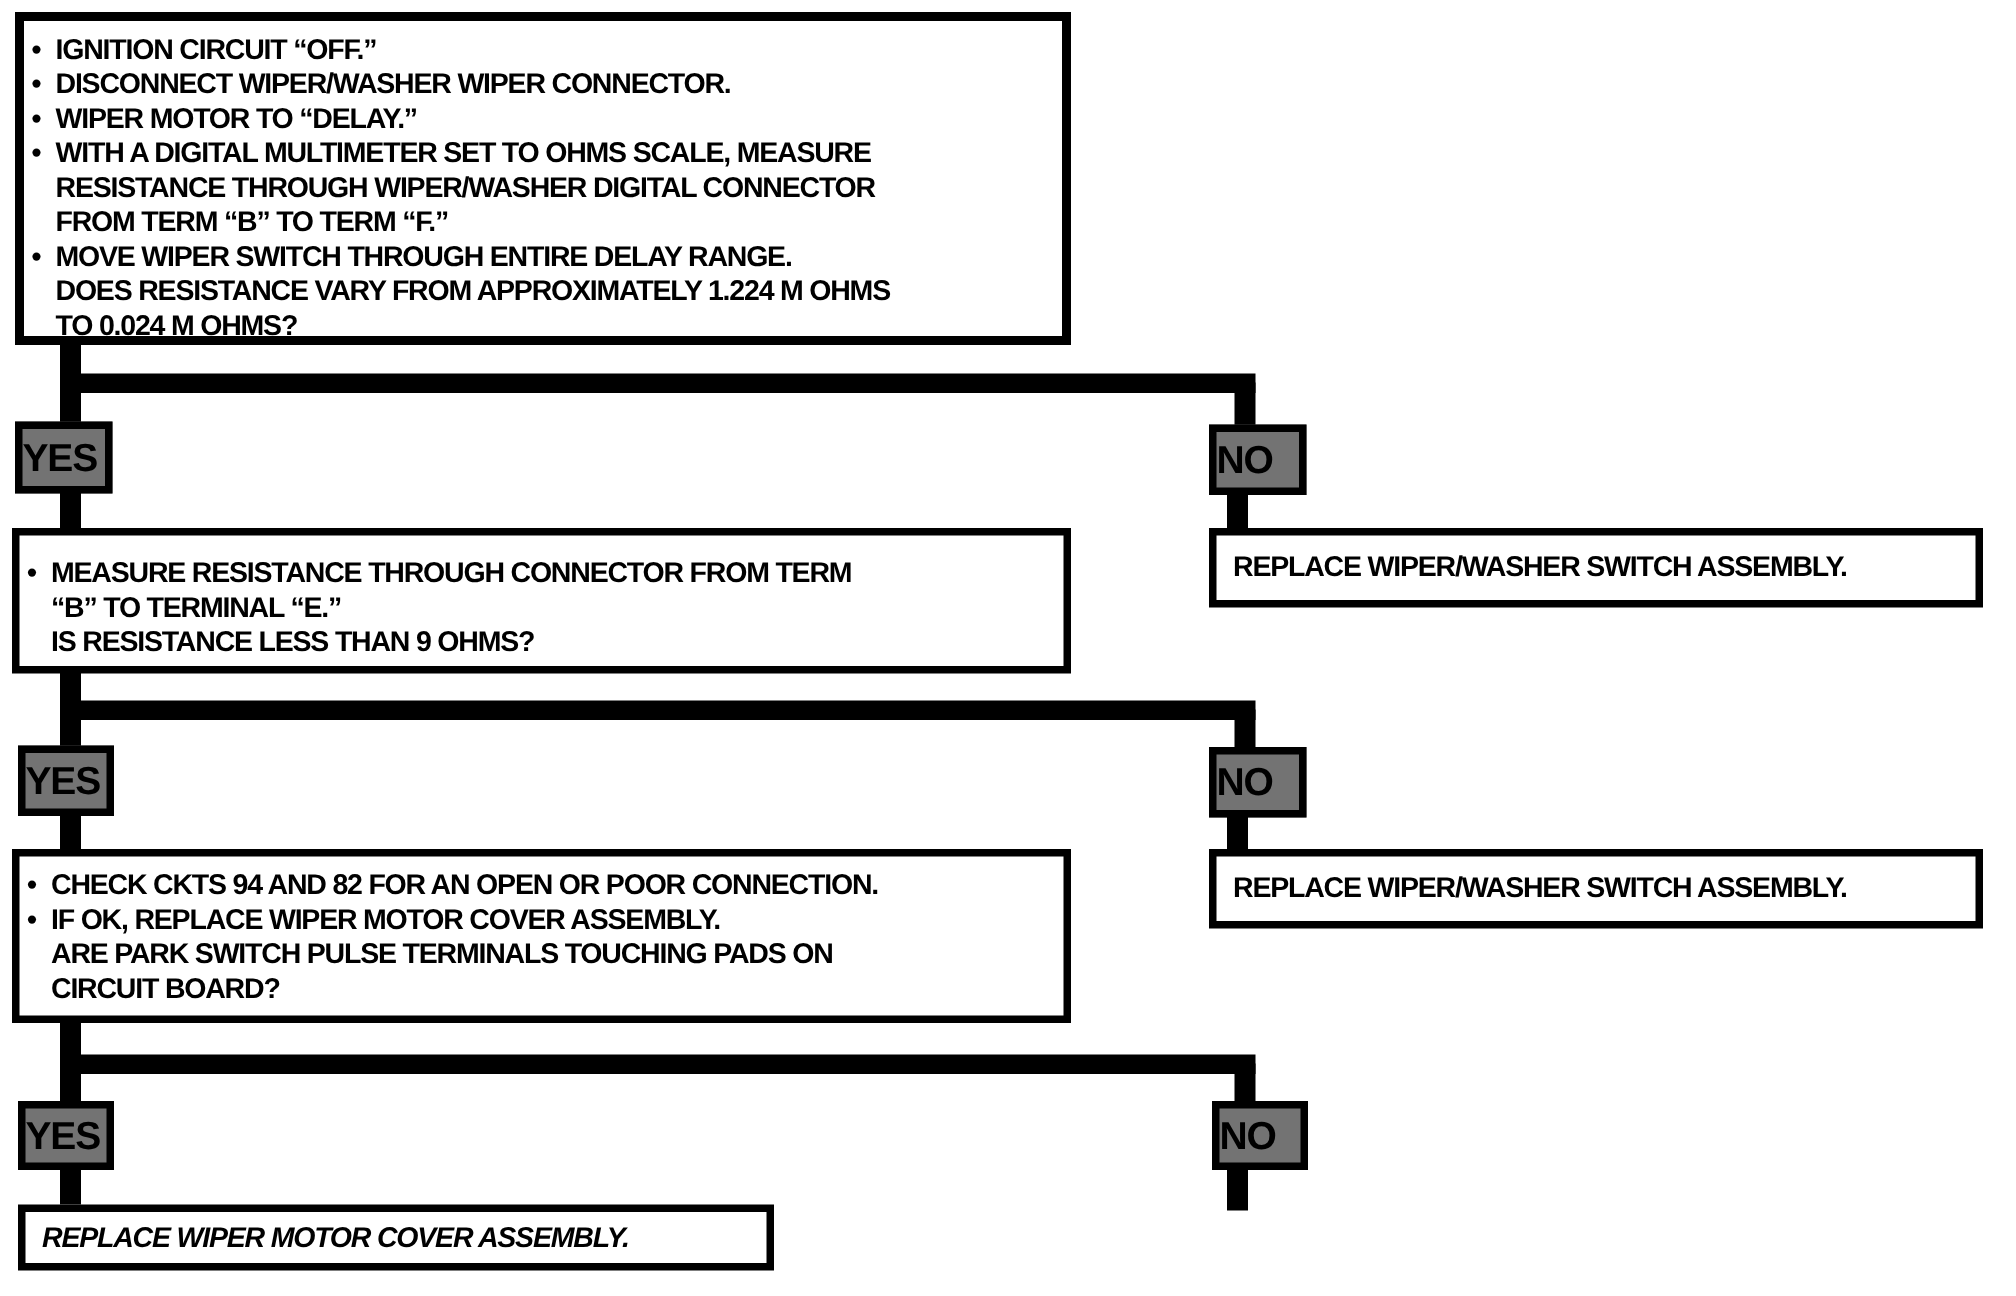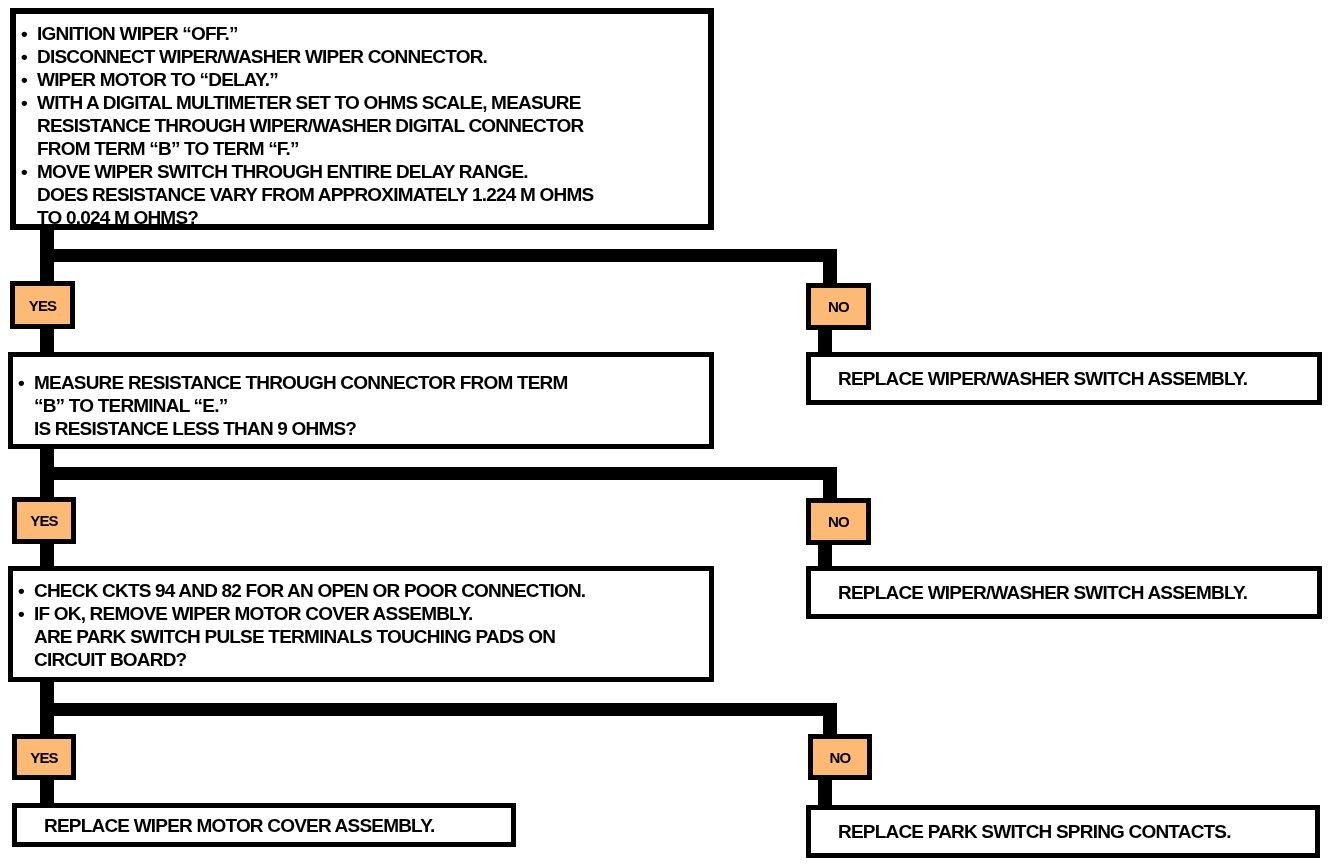--- a/index.html
+++ b/index.html
@@ -44,51 +44,51 @@
     text-align: left;
   }
   .txt {
     white-space: pre-line;
     flex: 1 1 auto;
   }
   
   .resultbox {
     display: flex;
     align-items: center;
-    padding-left: 27px;
+    padding-left: 11px;
   }
   
   .yn {
     position: absolute;
-    background: #fdba74;
+    background: #737373;
     border: 5px solid #000000;
     box-sizing: border-box;
     display: flex;
     align-items: center;
-    justify-content: center;
+    justify-content: flex-start;
     font-weight: bold;
-    font-size: 15px;
+    font-size: 26px;
     letter-spacing: -0.8px;
   }
   
   .conn {
     position: absolute;
     background: #000000;
   }
 </style>
 </head>
 <body>
 
 <div id="canvas">
 
   <div class="fbox thick steptext" style="left:10px; top:8px; width:704px; height:222px;">
     <div class="items">
       <div class="item">
         <span class="bullet">•</span>
-        <span class="txt">IGNITION WIPER “OFF.”</span>
+        <span class="txt">IGNITION CIRCUIT “OFF.”</span>
       </div>
       <div class="item">
         <span class="bullet">•</span>
         <span class="txt">DISCONNECT WIPER/WASHER WIPER CONNECTOR.</span>
       </div>
       <div class="item">
         <span class="bullet">•</span>
         <span class="txt">WIPER MOTOR TO “DELAY.”</span>
       </div>
       <div class="item">
@@ -150,21 +150,21 @@
   <div class="conn" style="left:818px; top:544px; width:14px; height:24px;"></div>
 
   <div class="fbox steptext" style="left:8px; top:566px; width:706px; height:116px;">
     <div class="items">
       <div class="item">
         <span class="bullet">•</span>
         <span class="txt">CHECK CKTS 94 AND 82 FOR AN OPEN OR POOR CONNECTION.</span>
       </div>
       <div class="item">
         <span class="bullet">•</span>
-        <span class="txt">IF OK, REMOVE WIPER MOTOR COVER ASSEMBLY.
+        <span class="txt">IF OK, REPLACE WIPER MOTOR COVER ASSEMBLY.
 ARE PARK SWITCH PULSE TERMINALS TOUCHING PADS ON
 CIRCUIT BOARD?</span>
       </div>
     </div>
   </div>
 
   <div class="fbox steptext resultbox" style="left:806px; top:566px; width:516px; height:53px;">
     <span>REPLACE WIPER/WASHER SWITCH ASSEMBLY.</span>
   </div>
 
@@ -175,21 +175,18 @@
   <div class="yn" style="left:12px; top:734px; width:64px; height:46px;">
     <span>YES</span>
   </div>
   <div class="yn" style="left:808px; top:734px; width:64px; height:46px;">
     <span>NO</span>
   </div>
 
   <div class="conn" style="left:40px; top:778px; width:14px; height:27px;"></div>
   <div class="conn" style="left:818px; top:778px; width:14px; height:29px;"></div>
 
-  <div class="fbox steptext resultbox" style="left:12px; top:803px; width:504px; height:44px;">
+  <div class="fbox steptext resultbox" style="left:12px; top:803px; width:504px; height:44px;font-style:italic;">
     <span>REPLACE WIPER MOTOR COVER ASSEMBLY.</span>
   </div>
 
-  <div class="fbox steptext resultbox" style="left:806px; top:805px; width:514px; height:53px;">
-    <span>REPLACE PARK SWITCH SPRING CONTACTS.</span>
-  </div>
 
 </div>
 
 </body></html>

